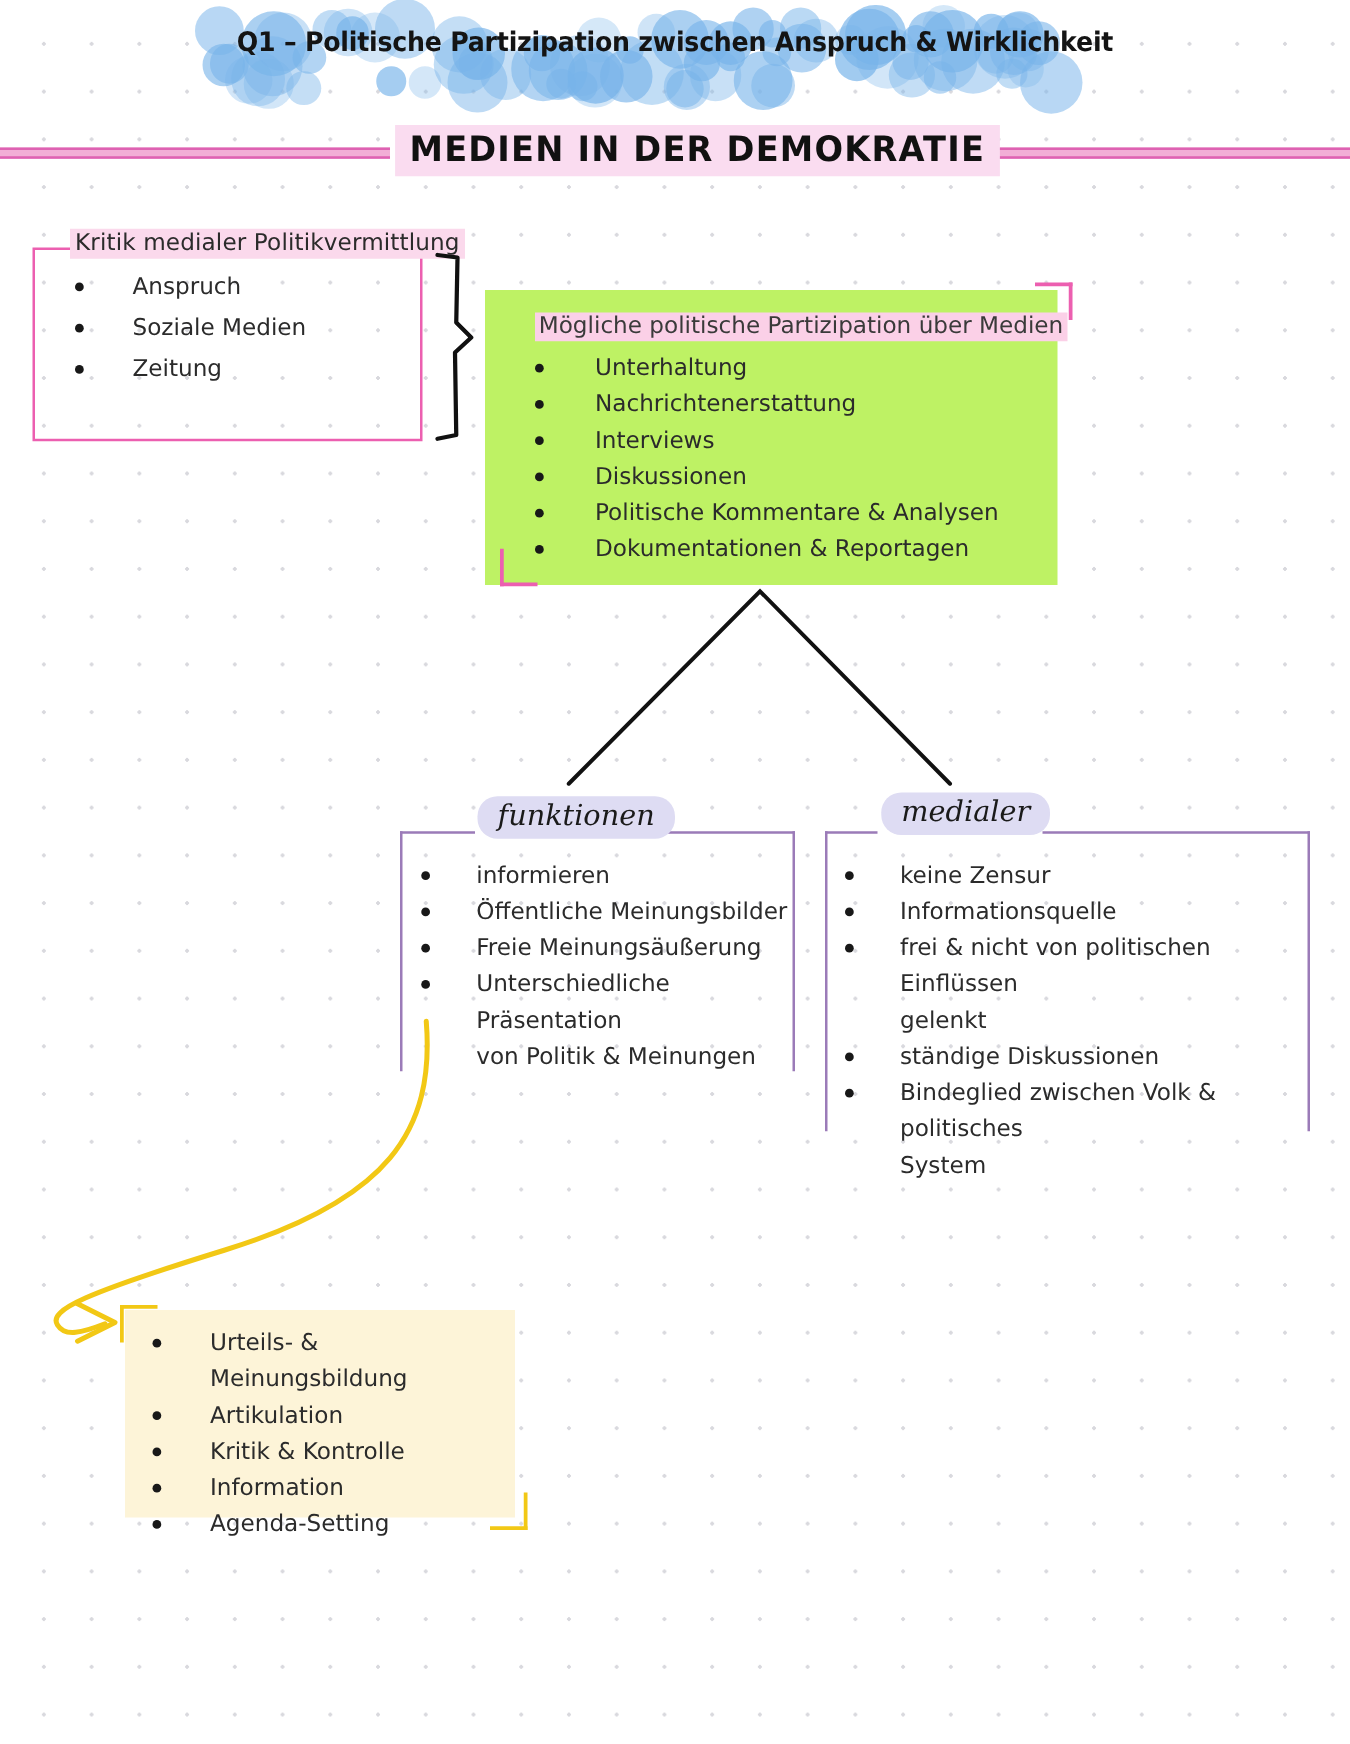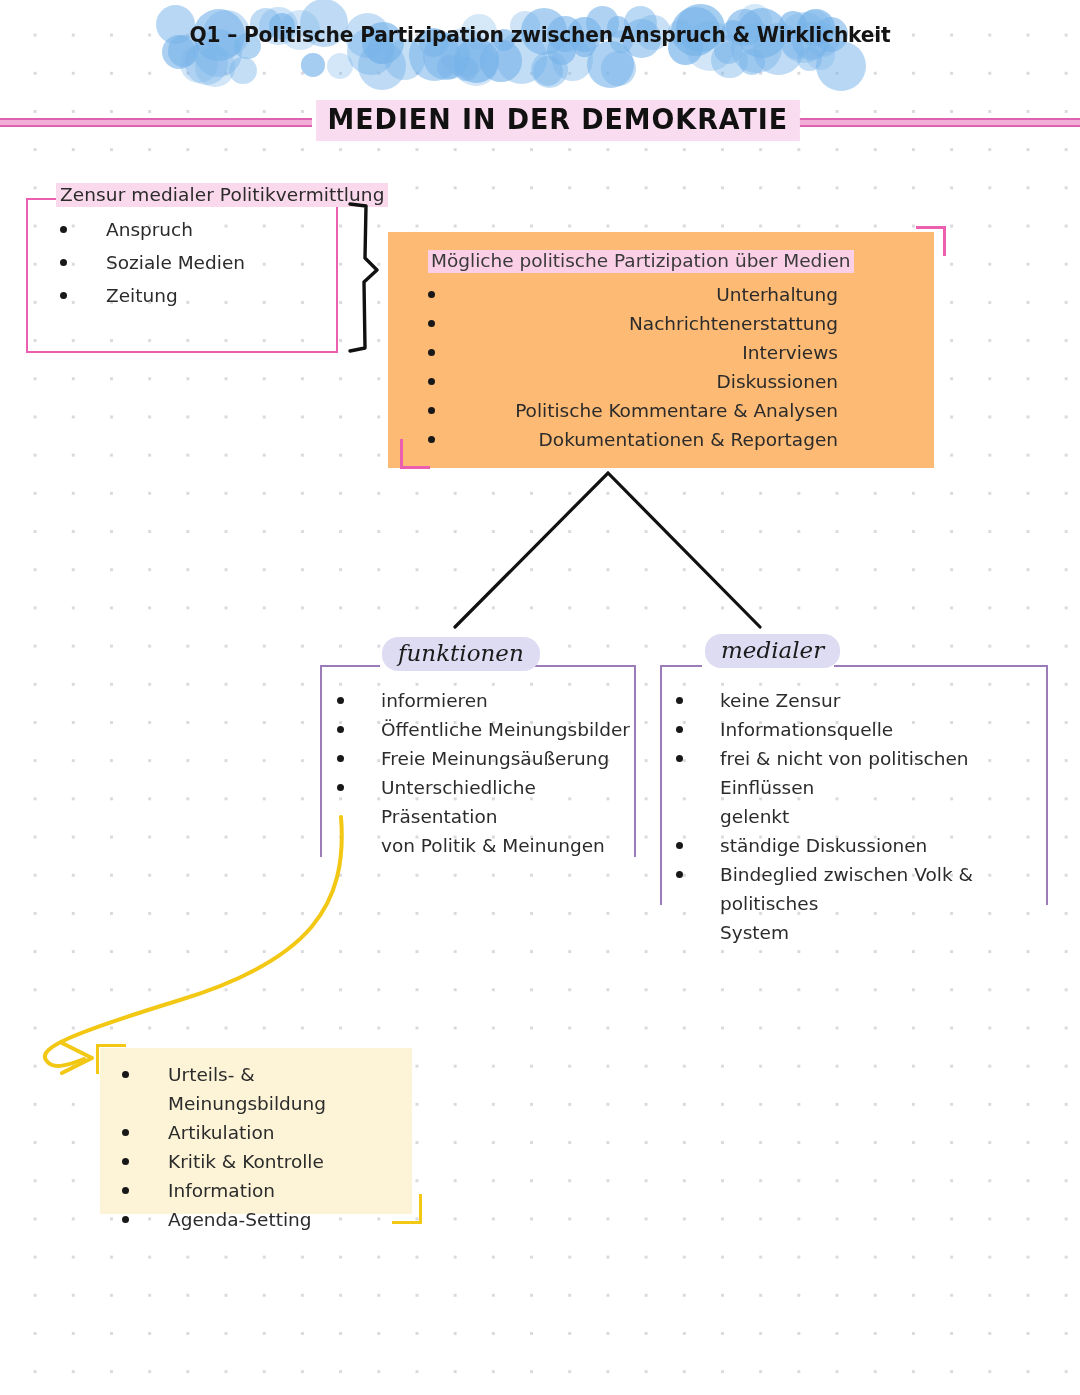--- a/index.html
+++ b/index.html
@@ -150,22 +150,22 @@
   #brace {
     position: absolute;
     left: 346px; top: 200px;
     width: 34px; height: 156px;
   }
 
   
   #box2 {
     position: absolute;
     left: 388px; top: 232px;
-    width: 546px; height: 236px;
-    background: #fdba74;
+    width: 458px; height: 236px;
+    background: #bef264;
   }
   .corner {
     position: absolute;
     width: 30px; height: 30px;
     box-sizing: border-box;
   }
   #box2-corner-tr {
     right: -12px; top: -6px;
     border-top: 3px solid #ec5fb0;
     border-right: 3px solid #ec5fb0;
@@ -182,21 +182,21 @@
     padding: 0px 3px 2px 3px;
     font-size: 18.5px;
     color: #3a3a3a;
     white-space: nowrap;
   }
   #box2-list {
     position: absolute;
     left: 40px; top: 48px;
     width: 410px;
     list-style: none;
-    margin: 0; padding: 0; text-align: right;
+    margin: 0; padding: 0;
   }
   #box2-list li {
     position: relative;
     font-size: 18.5px;
     color: #2b2b2b;
     line-height: 29px;
     padding-left: 48px;
   }
   #box2-list li::before {
     content: "";
@@ -421,21 +421,21 @@
     <div class="rule-inner"></div>
   </div>
   <div id="heading-rule-right">
     <div class="rule-inner"></div>
   </div>
   <div id="heading-wrap">
     <span id="main-heading">MEDIEN IN DER DEMOKRATIE</span>
   </div>
 
   <div id="box1"></div>
-  <div id="box1-title">Zensur medialer Politikvermittlung</div>
+  <div id="box1-title">Kritik medialer Politikvermittlung</div>
   <ul id="box1-list">
     <li>Anspruch</li>
     <li>Soziale Medien</li>
     <li>Zeitung</li>
   </ul>
 
   <svg id="brace" viewBox="0 0 34 156">
     <path d="M4 4 L20 6 L19 58 L31 70 L18 82 L19 148 L4 151" fill="none" stroke="#111111" stroke-width="3.4" stroke-linecap="round" stroke-linejoin="round"></path>
   </svg>
 

